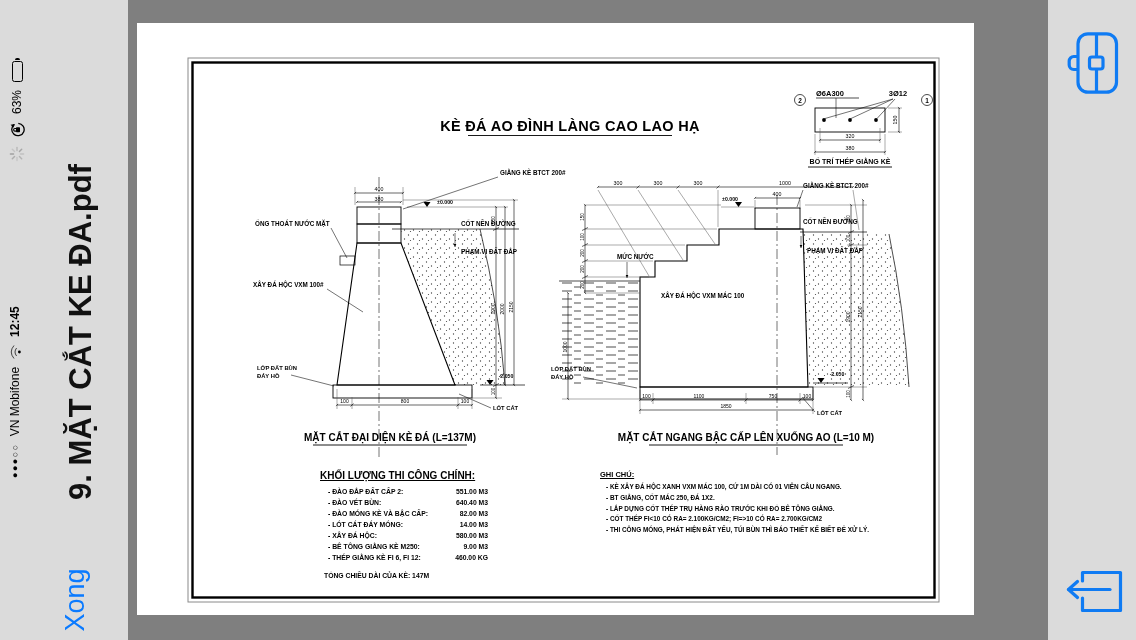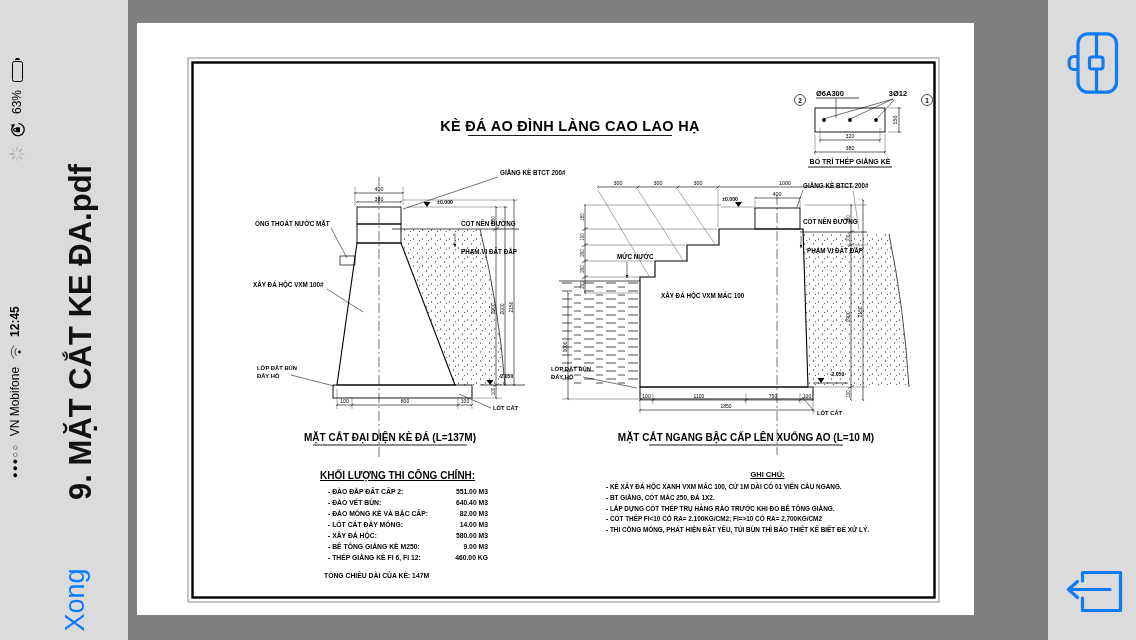--- a/index.html
+++ b/index.html
@@ -40,21 +40,21 @@
   .thin{stroke:#000;stroke-width:.7;fill:none;}
   .med{stroke:#000;stroke-width:.9;fill:none;}
   .thick{stroke:#000;stroke-width:1.1;fill:none;}
   .cl{stroke:#000;stroke-width:.55;stroke-dasharray:10 3 2 3;fill:none;}
   .ldr{stroke:#000;stroke-width:.55;fill:none;}
   .qty{position:absolute;left:183px;top:447px;width:168px;color:#000;}
   .qty h4{margin:0 0 5px 0;font-size:10px;font-weight:bold;text-decoration:underline;}
   .qrow{display:flex;justify-content:space-between;font-size:6.8px;font-weight:bold;line-height:11px;padding-left:8px;}
   .qtotal{margin-top:9px;font-size:6.8px;font-weight:bold;padding-left:4px;}
   .notes{position:absolute;left:463px;top:447px;width:335px;color:#000;}
-  .notes h4{margin:0 0 3px 0;font-size:7.5px;font-weight:bold;text-decoration:underline;text-align:center;}
+  .notes h4{margin:0 0 3px 0;font-size:7.5px;font-weight:bold;text-decoration:underline;}
   .nrow{font-size:6.4px;font-weight:bold;line-height:10.8px;padding-left:6px;}
   .icon-abs{position:absolute;}
 </style>
 </head>
 <body>
 
 <div class="left-bar">
   <div class="rot status-left">
     <span class="dots">●●●○○</span>
     <span>VN Mobifone</span>

